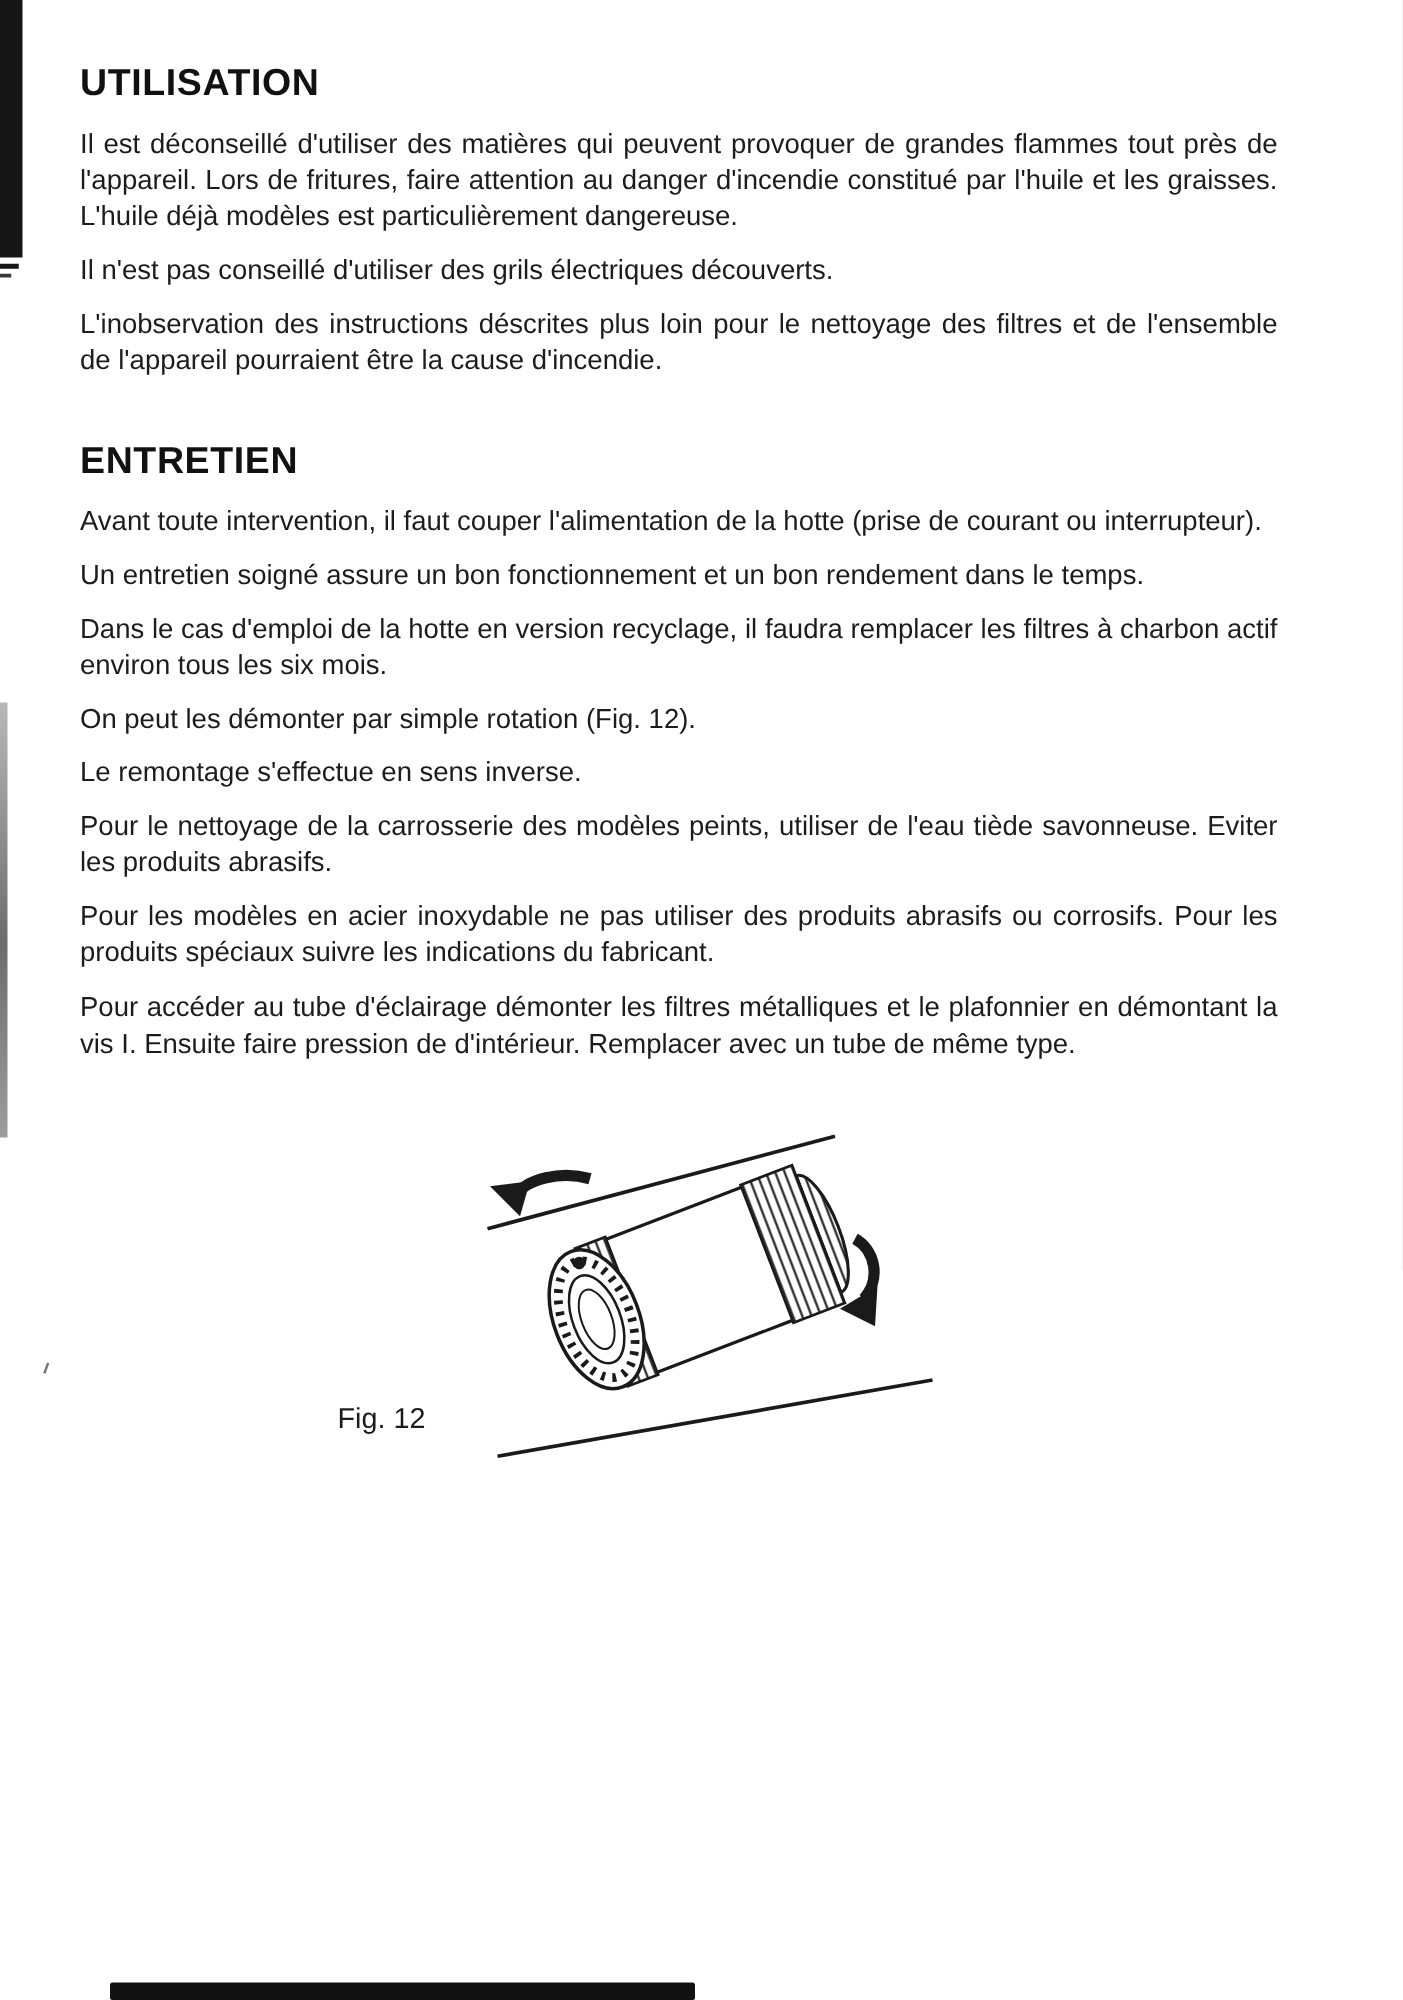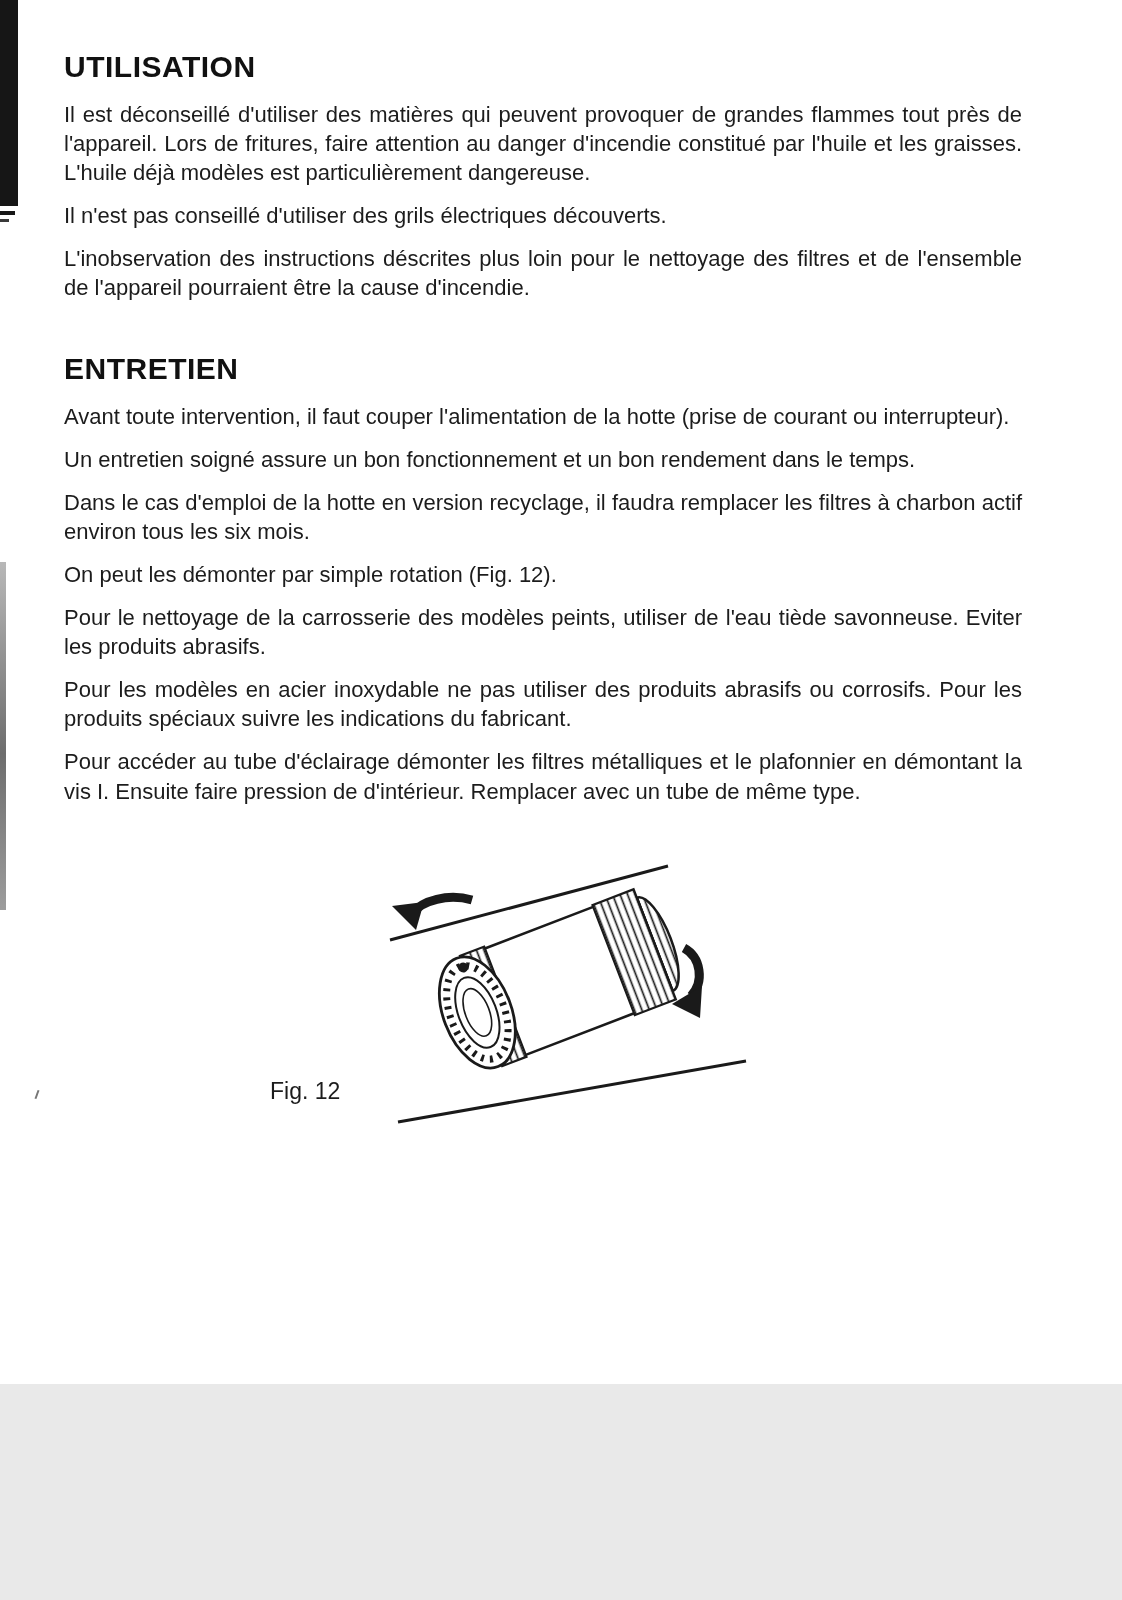--- a/index.html
+++ b/index.html
@@ -3,21 +3,21 @@
 <meta charset="utf-8">
 <style>
   html, body {
     margin: 0;
     padding: 0;
     background: #e9e9e9;
   }
   .page {
     position: relative;
     width: 1122px;
-    height: 1384px;
+    height: 1600px;
     background: #ffffff;
     overflow: hidden;
     font-family: "Liberation Sans", "DejaVu Sans", sans-serif;
     color: #1c1c1c;
   }
 
   
   .bar-top-left   { position: absolute; left: 0; top: 0; width: 18px; height: 206px; background: #161616; }
   .dash-a         { position: absolute; left: 0; top: 211px; width: 15px; height: 4px; background: #161616; }
   .dash-b         { position: absolute; left: 0; top: 219px; width: 9px;  height: 3px; background: #3a3a3a; }
@@ -92,20 +92,21 @@
       <p>Il n'est pas conseillé d'utiliser des grils électriques découverts.</p>
       <p>L'inobservation des instructions déscrites plus loin pour le nettoyage des filtres et de l'ensemble de l'appareil pourraient être la cause d'incendie.</p>
     </section>
 
     <section class="section-entretien">
       <h2 class="heading">ENTRETIEN</h2>
       <p>Avant toute intervention, il faut couper l'alimentation de la hotte (prise de courant ou interrupteur).</p>
       <p>Un entretien soigné assure un bon fonctionnement et un bon rendement dans le temps.</p>
       <p>Dans le cas d'emploi de la hotte en version recyclage, il faudra remplacer les filtres à charbon actif environ tous les six mois.</p>
       <p>On peut les démonter par simple rotation (Fig. 12).</p>
+      <p>Le remontage s'effectue en sens inverse.</p>
       <p>Pour le nettoyage de la carrosserie des modèles peints, utiliser de l'eau tiède savonneuse. Eviter les produits abrasifs.</p>
       <p>Pour les modèles en acier inoxydable ne pas utiliser des produits abrasifs ou corrosifs. Pour les produits spéciaux suivre les indications du fabricant.</p>
       <p>Pour accéder au tube d'éclairage démonter les filtres métalliques et le plafonnier en démontant la vis I. Ensuite faire pression de d'intérieur. Remplacer avec un tube de même type.</p>
     </section>
 
     <figure class="fig">
       <svg class="fig-art" viewBox="0 0 400 285" xmlns="http://www.w3.org/2000/svg" aria-hidden="true">
         <defs>
           <pattern id="knurl" width="7" height="7" patternUnits="userSpaceOnUse">
             <rect width="7" height="7" fill="#ffffff"></rect>

